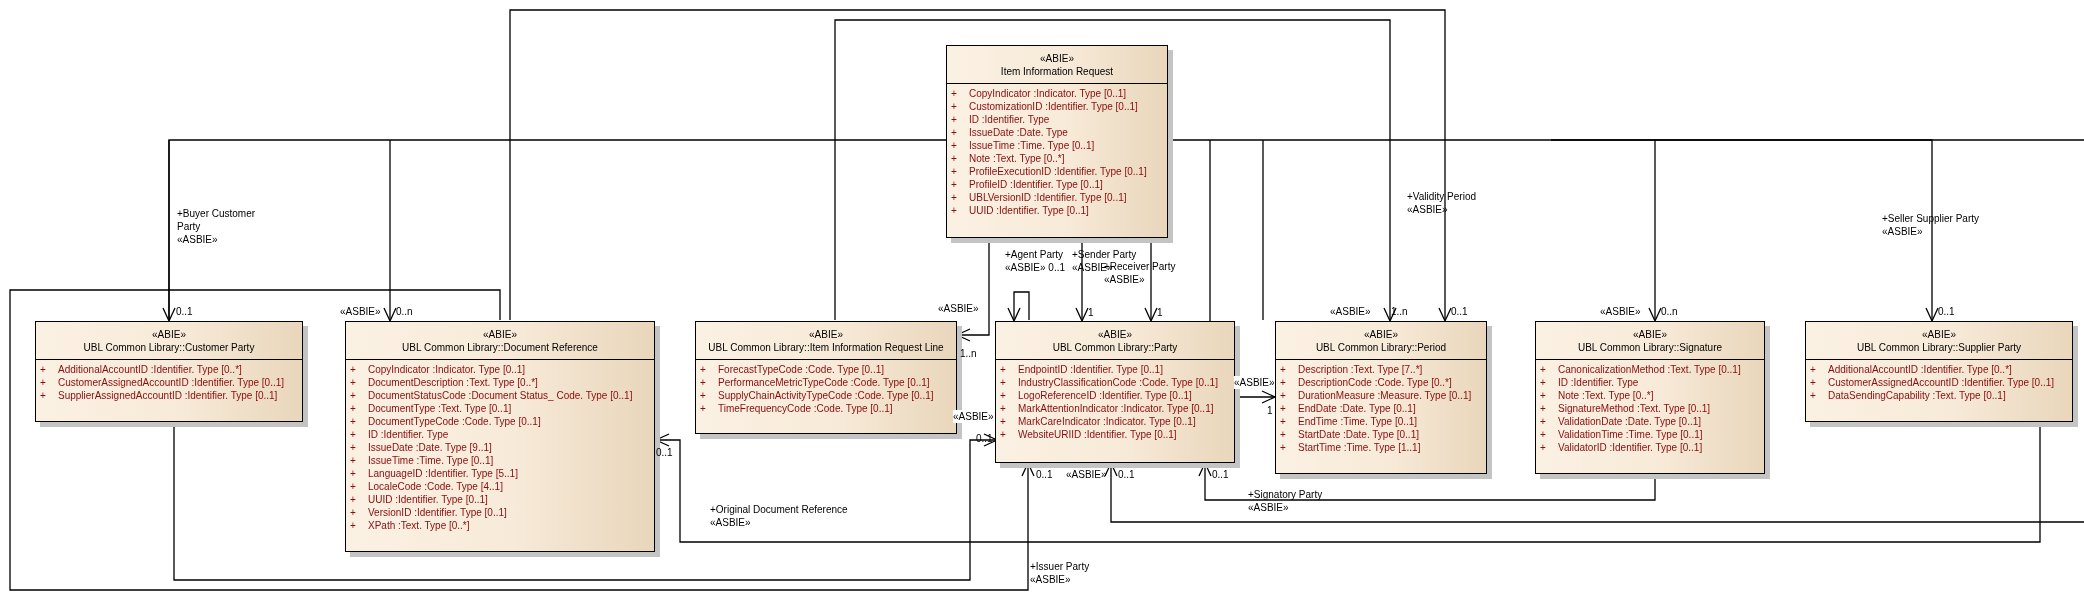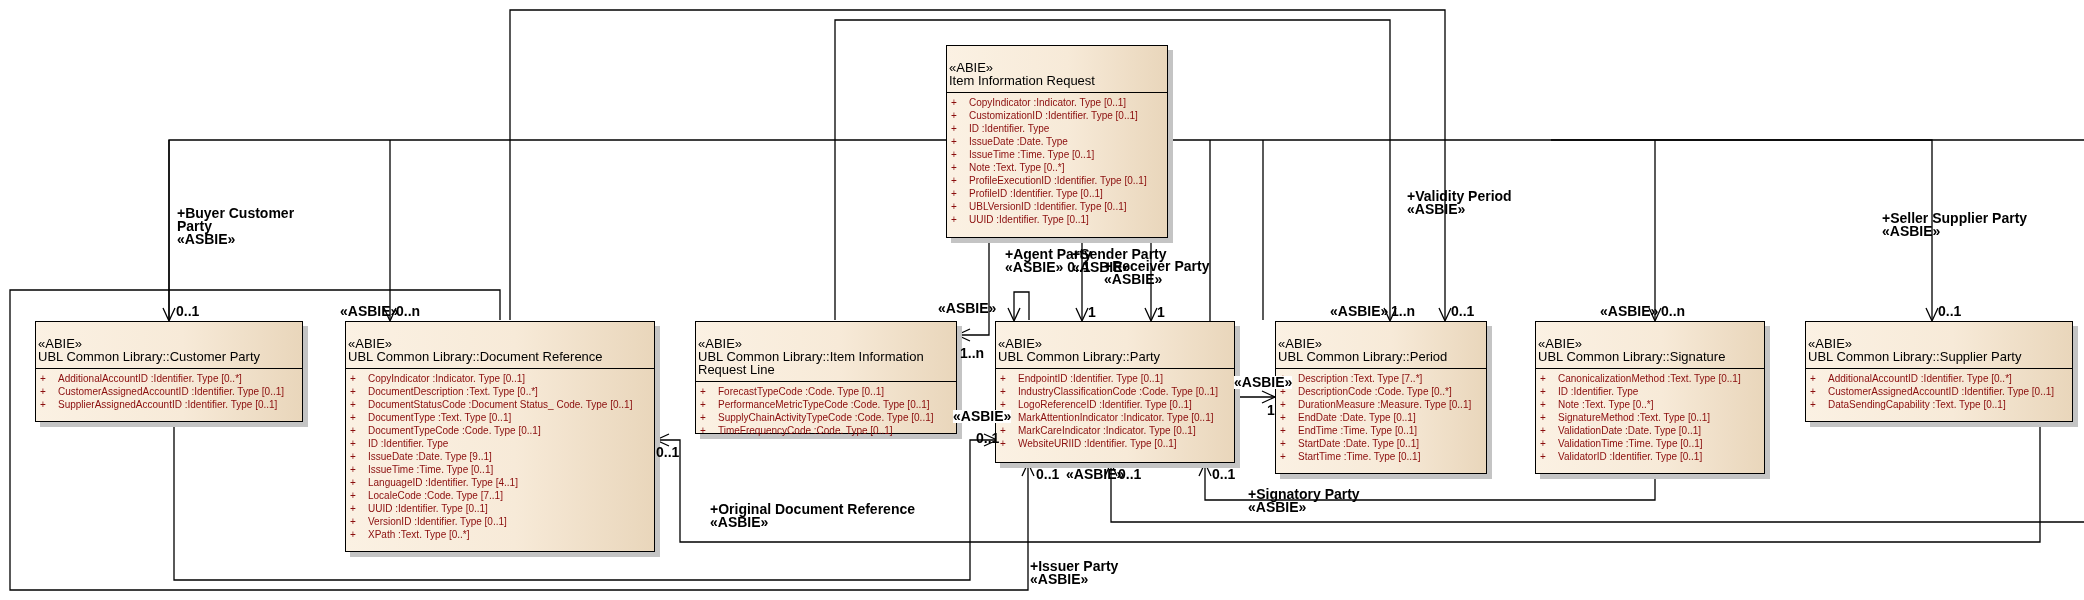--- a/index.html
+++ b/index.html
@@ -5,26 +5,26 @@
   html, body { margin: 0; padding: 0; background: #ffffff; }
   body { width: 2084px; height: 600px; position: relative; overflow: hidden;
          font-family: "Liberation Sans", sans-serif; }
   #wires { position: absolute; left: 0; top: 0; width: 2084px; height: 600px; }
   .cls {
     position: absolute; box-sizing: border-box;
     border: 1.5px solid #000;
     background: linear-gradient(90deg, #fbf1e3 0%, #f7ead8 55%, #e9d6bb 100%);
     box-shadow: 5px 5px 0 #c4c4c4;
   }
-  .cls .head { text-align: left; font-size: 13px; color: #000; padding: 15px 2px 5px 2px;
+  .cls .head { text-align: center; font-size: 10px; color: #000; padding: 6px 2px 5px 2px;
                border-bottom: 1.5px solid #000; line-height: 13px; }
   .cls .attrs { padding: 3px 4px; font-size: 10px; line-height: 13px; color: #8a0c0c; }
   .cls .attr { white-space: nowrap; display: flex; }
   .cls .attr .plus { width: 18px; flex: none; }
-  .lbl { position: absolute; font-size: 14px; line-height: 13px; color: #000; white-space: nowrap; background: transparent; font-weight: bold; }
+  .lbl { position: absolute; font-size: 10px; line-height: 13px; color: #000; white-space: nowrap; background: transparent; }
   .lbl.bg { background: #fff; }
 </style>
 </head>
 <body>
 
 <svg id="wires" xmlns="http://www.w3.org/2000/svg">
   <g stroke="#000" stroke-width="1.3" fill="none">
 
     <polyline points="169,320 169,140 2084,140"></polyline>
 
@@ -183,25 +183,25 @@
       <div class="attr">
         <span class="plus">+</span>
         <span>IssueDate  :Date. Type [9..1]</span>
       </div>
       <div class="attr">
         <span class="plus">+</span>
         <span>IssueTime  :Time. Type [0..1]</span>
       </div>
       <div class="attr">
         <span class="plus">+</span>
-        <span>LanguageID  :Identifier. Type [4..1]</span>
-      </div>
-      <div class="attr">
-        <span class="plus">+</span>
-        <span>LocaleCode  :Code. Type [7..1]</span>
+        <span>LanguageID  :Identifier. Type [5..1]</span>
+      </div>
+      <div class="attr">
+        <span class="plus">+</span>
+        <span>LocaleCode  :Code. Type [4..1]</span>
       </div>
       <div class="attr">
         <span class="plus">+</span>
         <span>UUID  :Identifier. Type [0..1]</span>
       </div>
       <div class="attr">
         <span class="plus">+</span>
         <span>VersionID  :Identifier. Type [0..1]</span>
       </div>
       <div class="attr">
@@ -294,21 +294,21 @@
       <div class="attr">
         <span class="plus">+</span>
         <span>EndTime  :Time. Type [0..1]</span>
       </div>
       <div class="attr">
         <span class="plus">+</span>
         <span>StartDate  :Date. Type [0..1]</span>
       </div>
       <div class="attr">
         <span class="plus">+</span>
-        <span>StartTime  :Time. Type [0..1]</span>
+        <span>StartTime  :Time. Type [1..1]</span>
       </div>
     </div>
 </div>
 
 <div class="cls" style="left:1535px;top:321px;width:230px;height:153px;">
   <div class="head">
     <div>«ABIE»</div>
     <div>UBL Common Library::Signature</div>
   </div>
   <div class="attrs">

